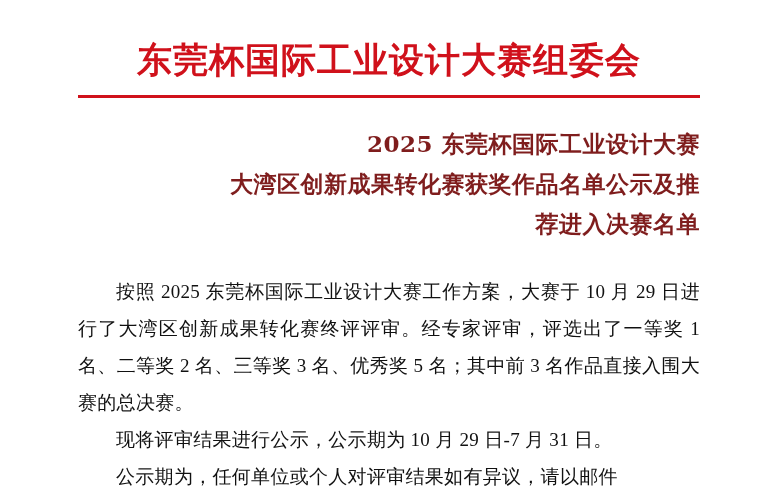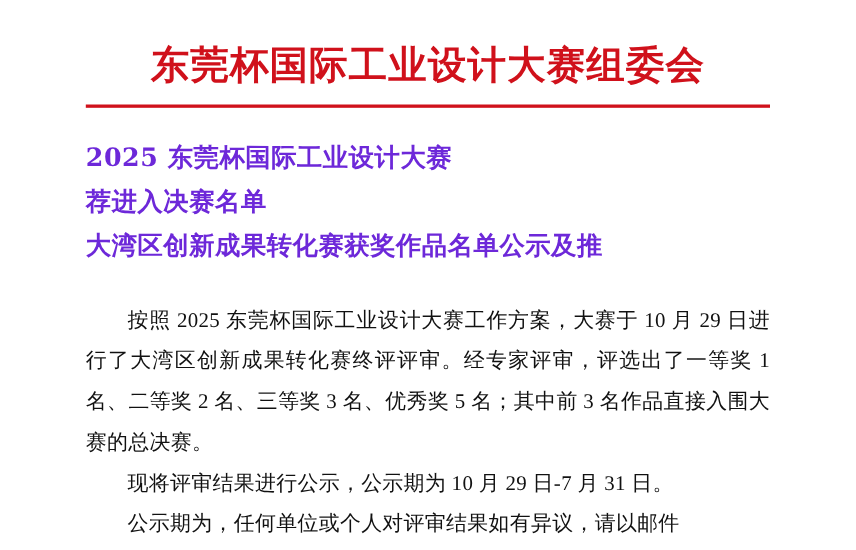--- a/index.html
+++ b/index.html
@@ -36,26 +36,26 @@
     white-space: nowrap;
   }
   .masthead-rule {
     margin-top: 13px;
     height: 3px;
     background: #d0111b;
     width: 100%;
   }
   .doc-title {
     margin-top: 26px;
-    text-align: left;
+    text-align: right;
     font-family: "DejaVu Serif", "Liberation Serif", serif;
     font-weight: bold;
     font-size: 23px;
     line-height: 1.75;
-    color: #6d28d9;
+    color: #7f1d1d;
     letter-spacing: 0.5px;
   }
   .doc-title .line {
     display: block;
   }
   .body-text {
     margin-top: 28px;
     font-size: 19px;
     line-height: 1.95;
     color: #111111;
@@ -73,22 +73,22 @@
 
 <div class="page">
 
   <div class="masthead">
     <div class="masthead-title">东莞杯国际工业设计大赛组委会</div>
     <div class="masthead-rule"></div>
   </div>
 
   <div class="doc-title">
     <span class="line">2025 东莞杯国际工业设计大赛</span>
+    <span class="line">大湾区创新成果转化赛获奖作品名单公示及推</span>
     <span class="line">荐进入决赛名单</span>
-    <span class="line">大湾区创新成果转化赛获奖作品名单公示及推</span>
   </div>
 
   <div class="body-text">
     <p>按照 2025 东莞杯国际工业设计大赛工作方案，大赛于 10 月 29 日进行了大湾区创新成果转化赛终评评审。经专家评审，评选出了一等奖 1 名、二等奖 2 名、三等奖 3 名、优秀奖 5 名；其中前 3 名作品直接入围大赛的总决赛。</p>
     <p>现将评审结果进行公示，公示期为 10 月 29 日-7 月 31 日。</p>
     <p>公示期为，任何单位或个人对评审结果如有异议，请以邮件</p>
   </div>
 
 </div>
 

